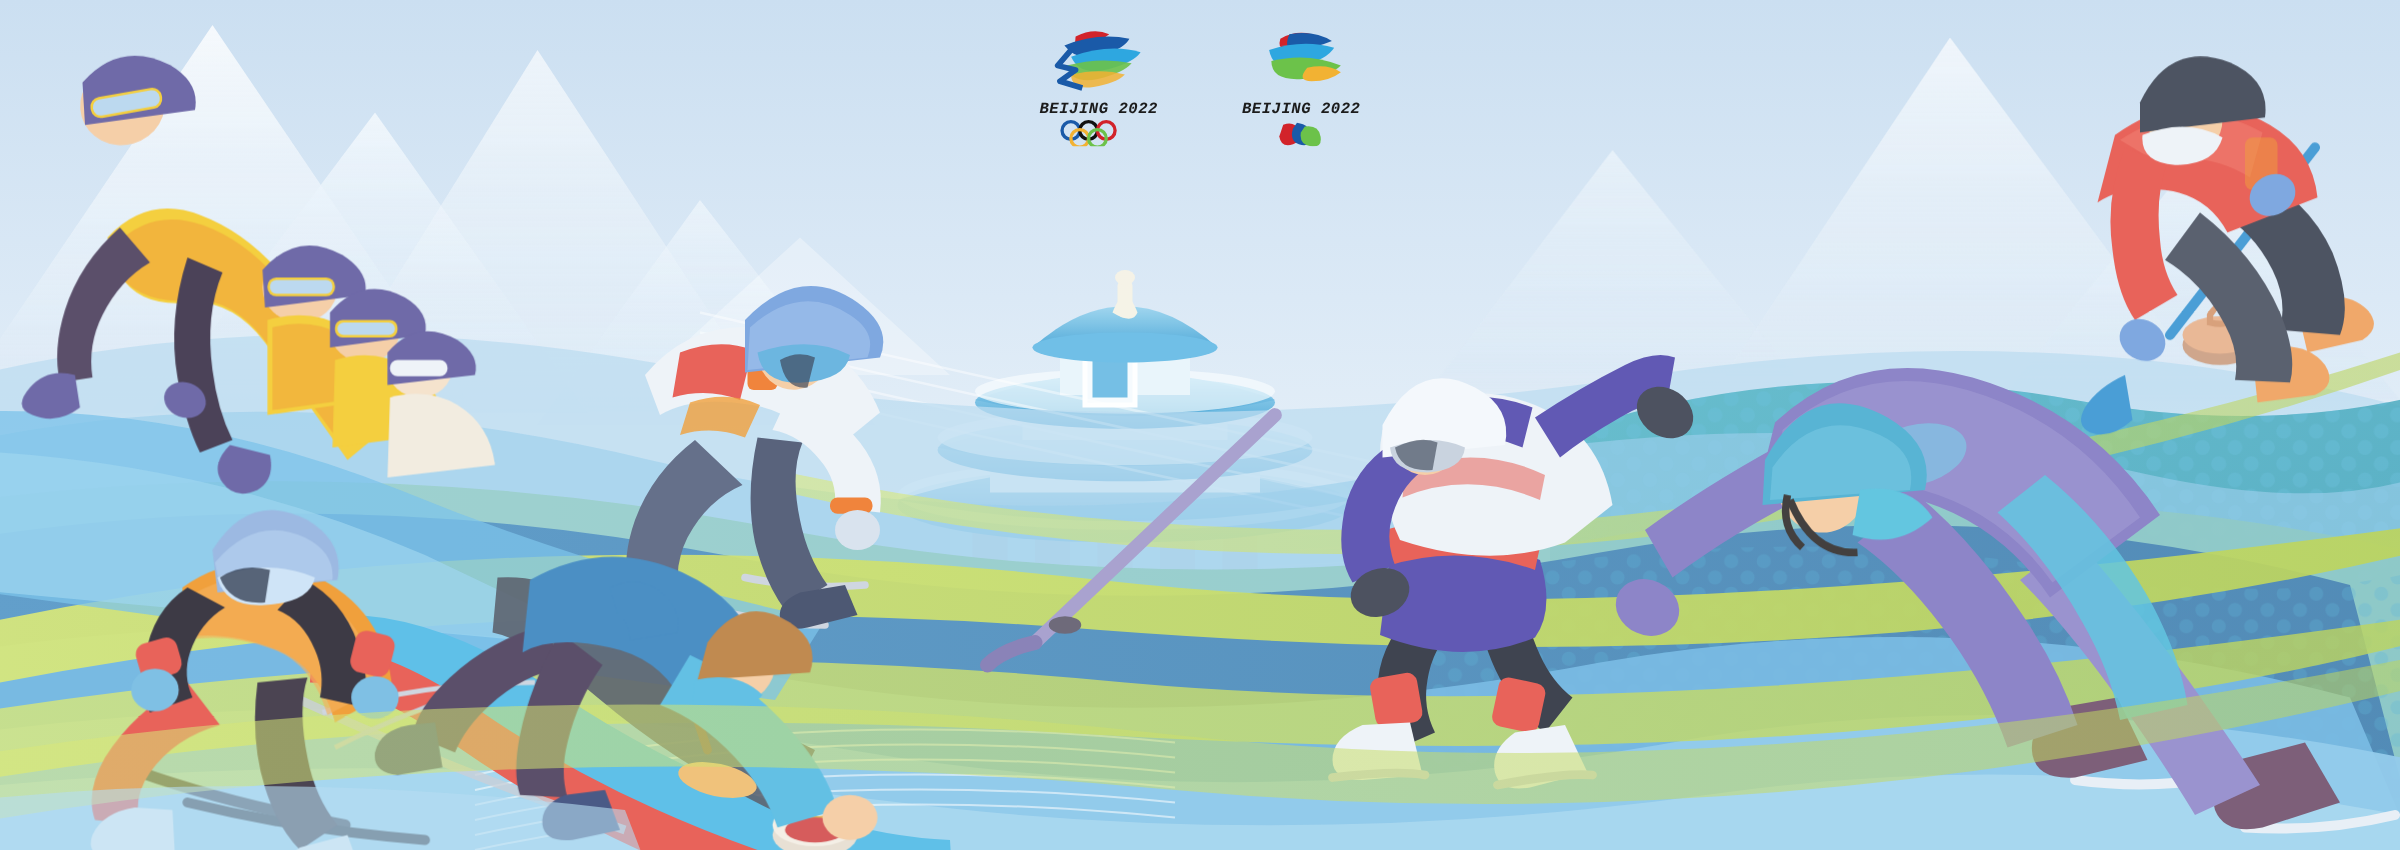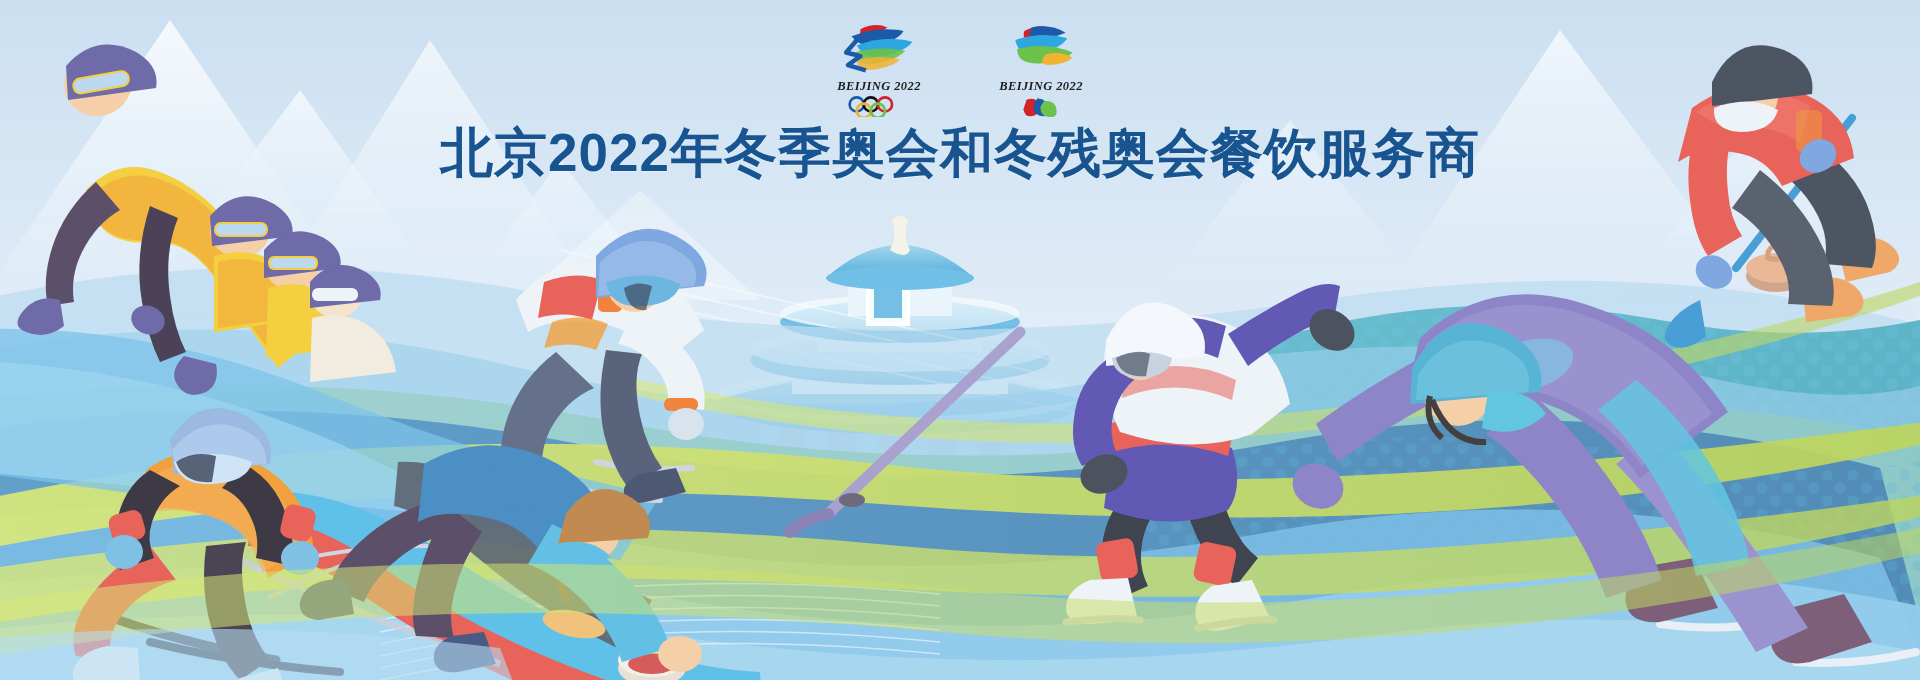--- a/index.html
+++ b/index.html
@@ -23,21 +23,21 @@
   }
   .emblems{
     position:absolute;left:0;top:22px;width:1920px;z-index:60;
     display:flex;justify-content:center;gap:58px;align-items:flex-start;
   }
   .emblem{width:104px;text-align:center;}
   .emblem .mark{height:52px;}
   .emblem .wordmark{
     font-size:12.5px;font-weight:700;font-style:italic;color:#1c1c1c;
     letter-spacing:.4px;margin-top:1px;
-    font-family:Liberation Serif, serif;
+    font-family:Liberation Mono, monospace;
   }
   .emblem .sym{height:22px;margin-top:1px;}
 </style>
 </head>
 <body>
 
 <div id="banner">
 
   <svg class="layer" viewBox="0 0 1920 680" preserveAspectRatio="none">
     <defs>
@@ -498,17 +498,14 @@
       <div class="wordmark">BEIJING 2022</div>
       <svg class="sym" viewBox="0 0 96 28">
         <path d="M30 6 q12 -4 16 6 q4 10 -6 14 q-12 4 -14 -8z" fill="#d2232a"></path>
         <path d="M44 4 q14 2 14 14 q0 12 -12 8 q-10 -4 -6 -16z" fill="#1a5aa8"></path>
         <path d="M52 8 q14 -2 16 10 q2 12 -10 10 q-12 -2 -10 -14z" fill="#6cc24a"></path>
       </svg>
     </div>
 
   </div>
 
-  <div class="title-wrap">
-    <span class="title-text">北京2022年冬季奥会和冬残奥会餐饮服务商</span>
-  </div>
 
 </div>
 
 </body></html>

